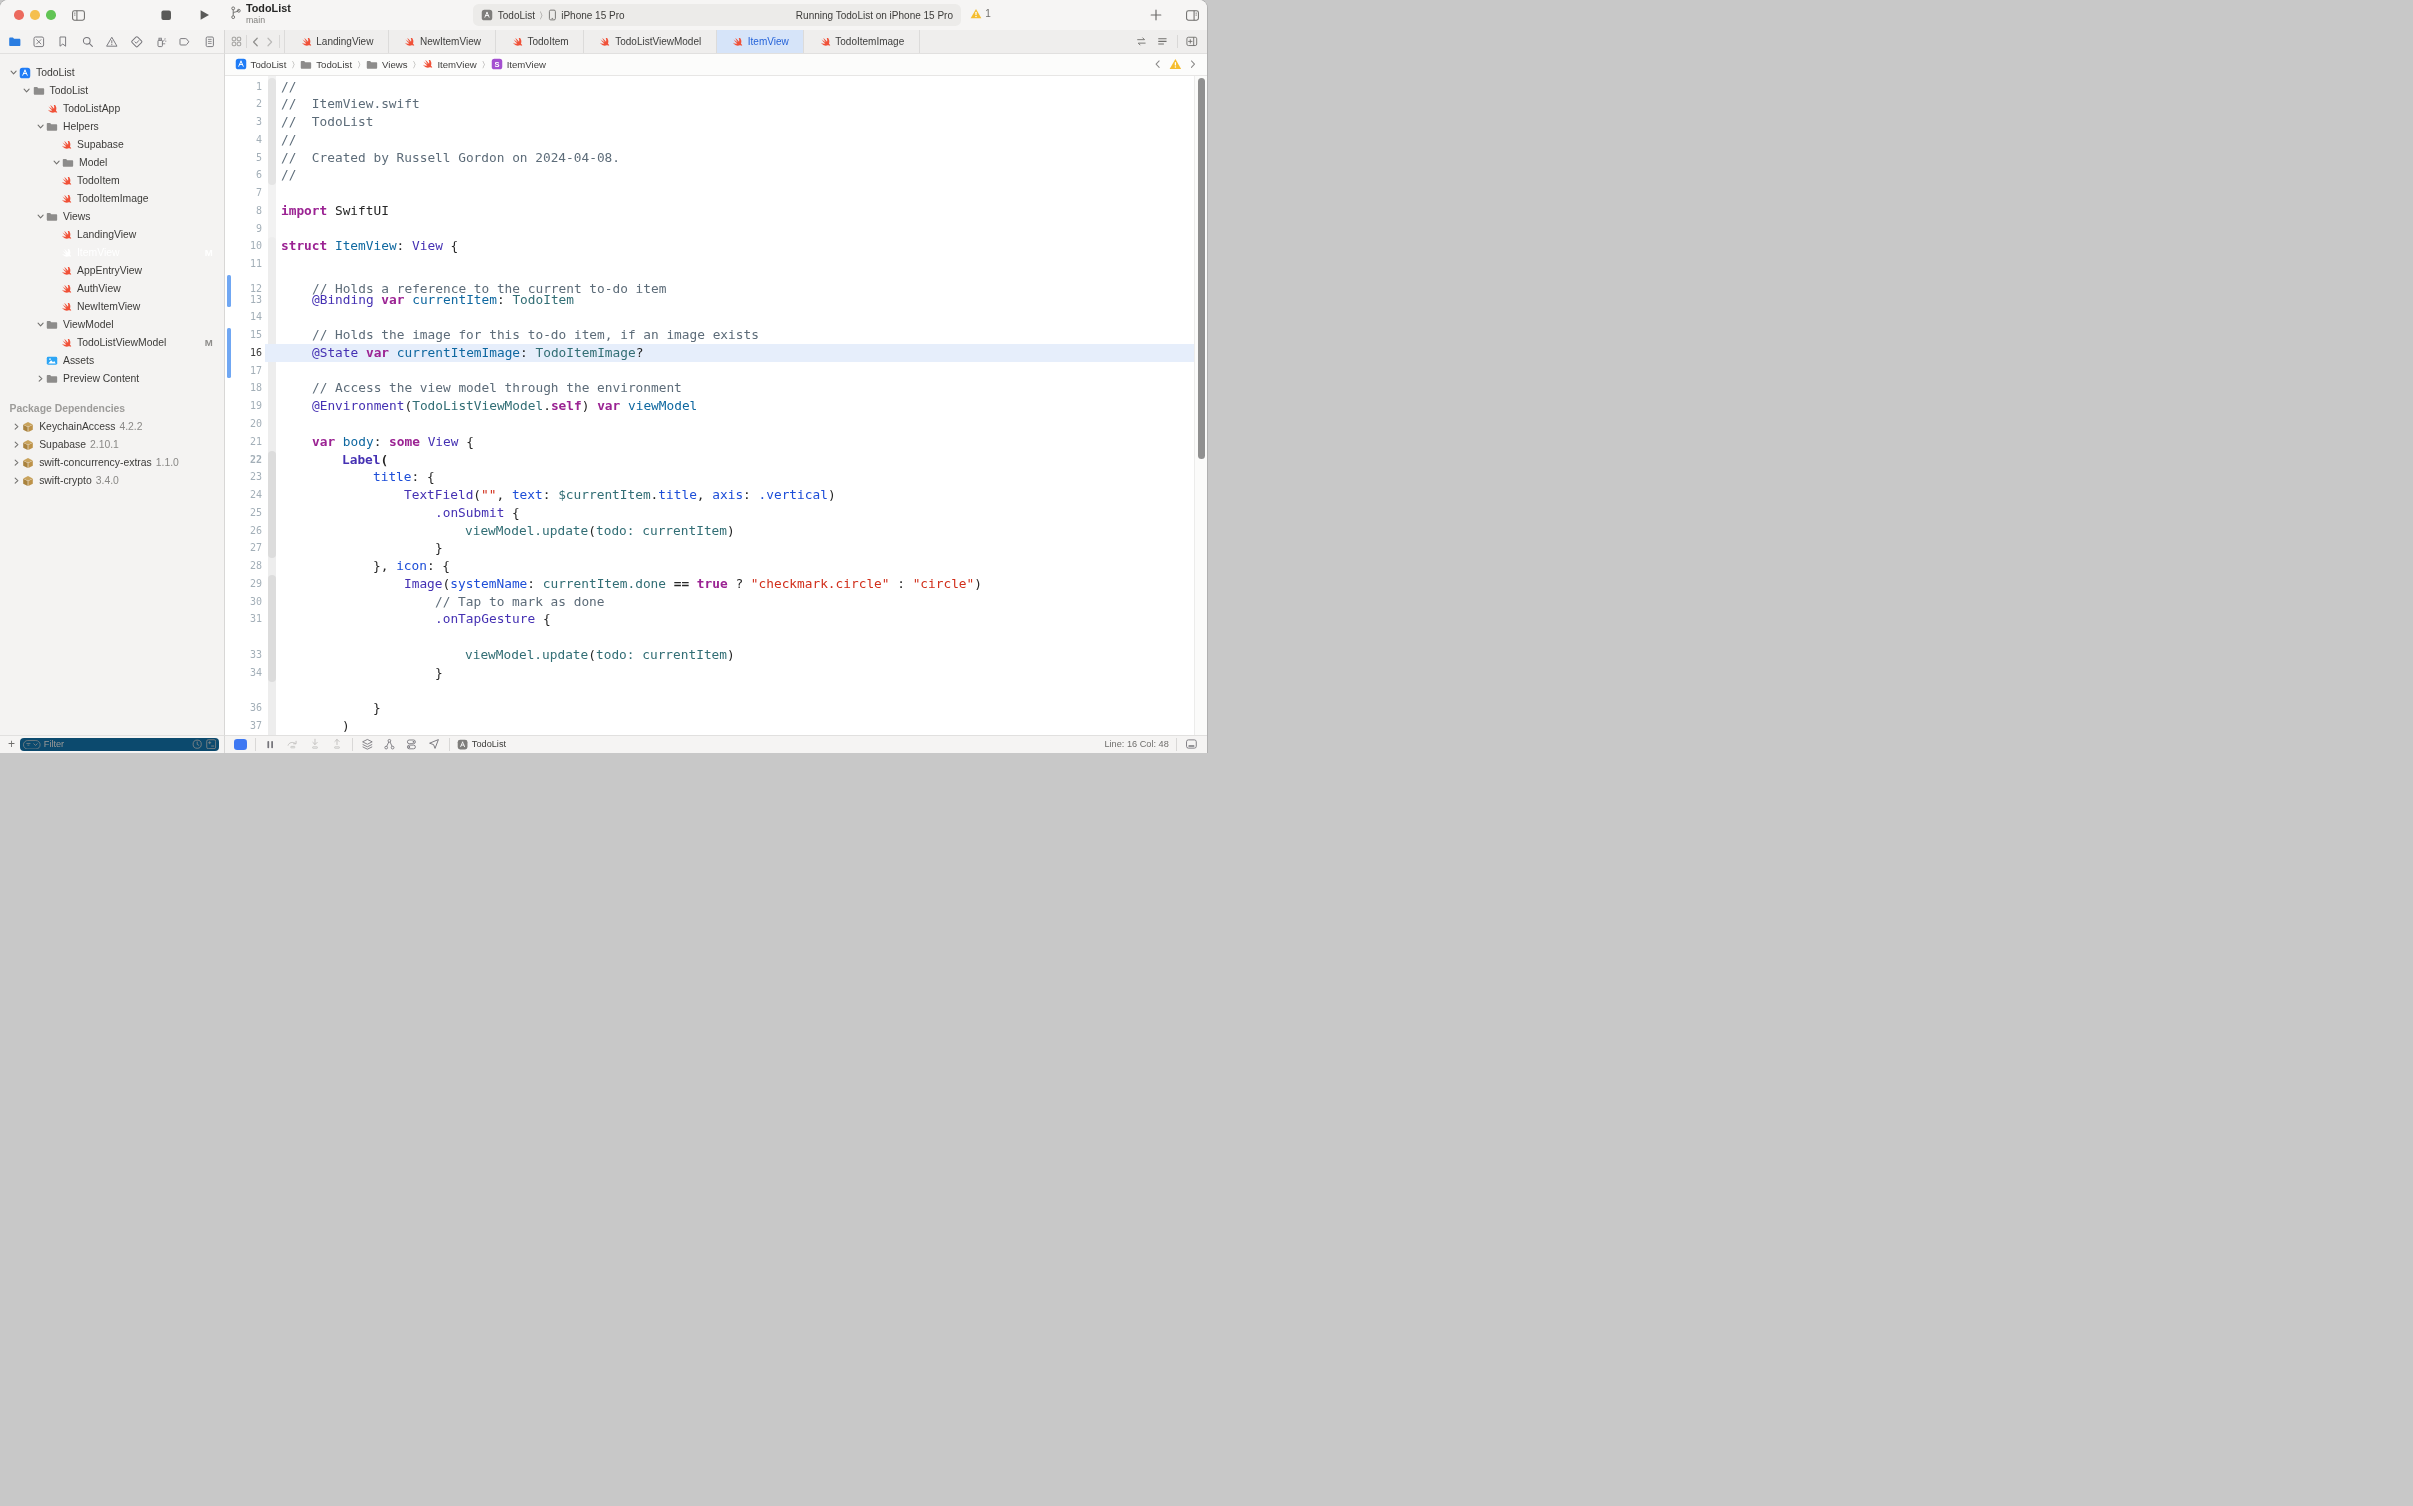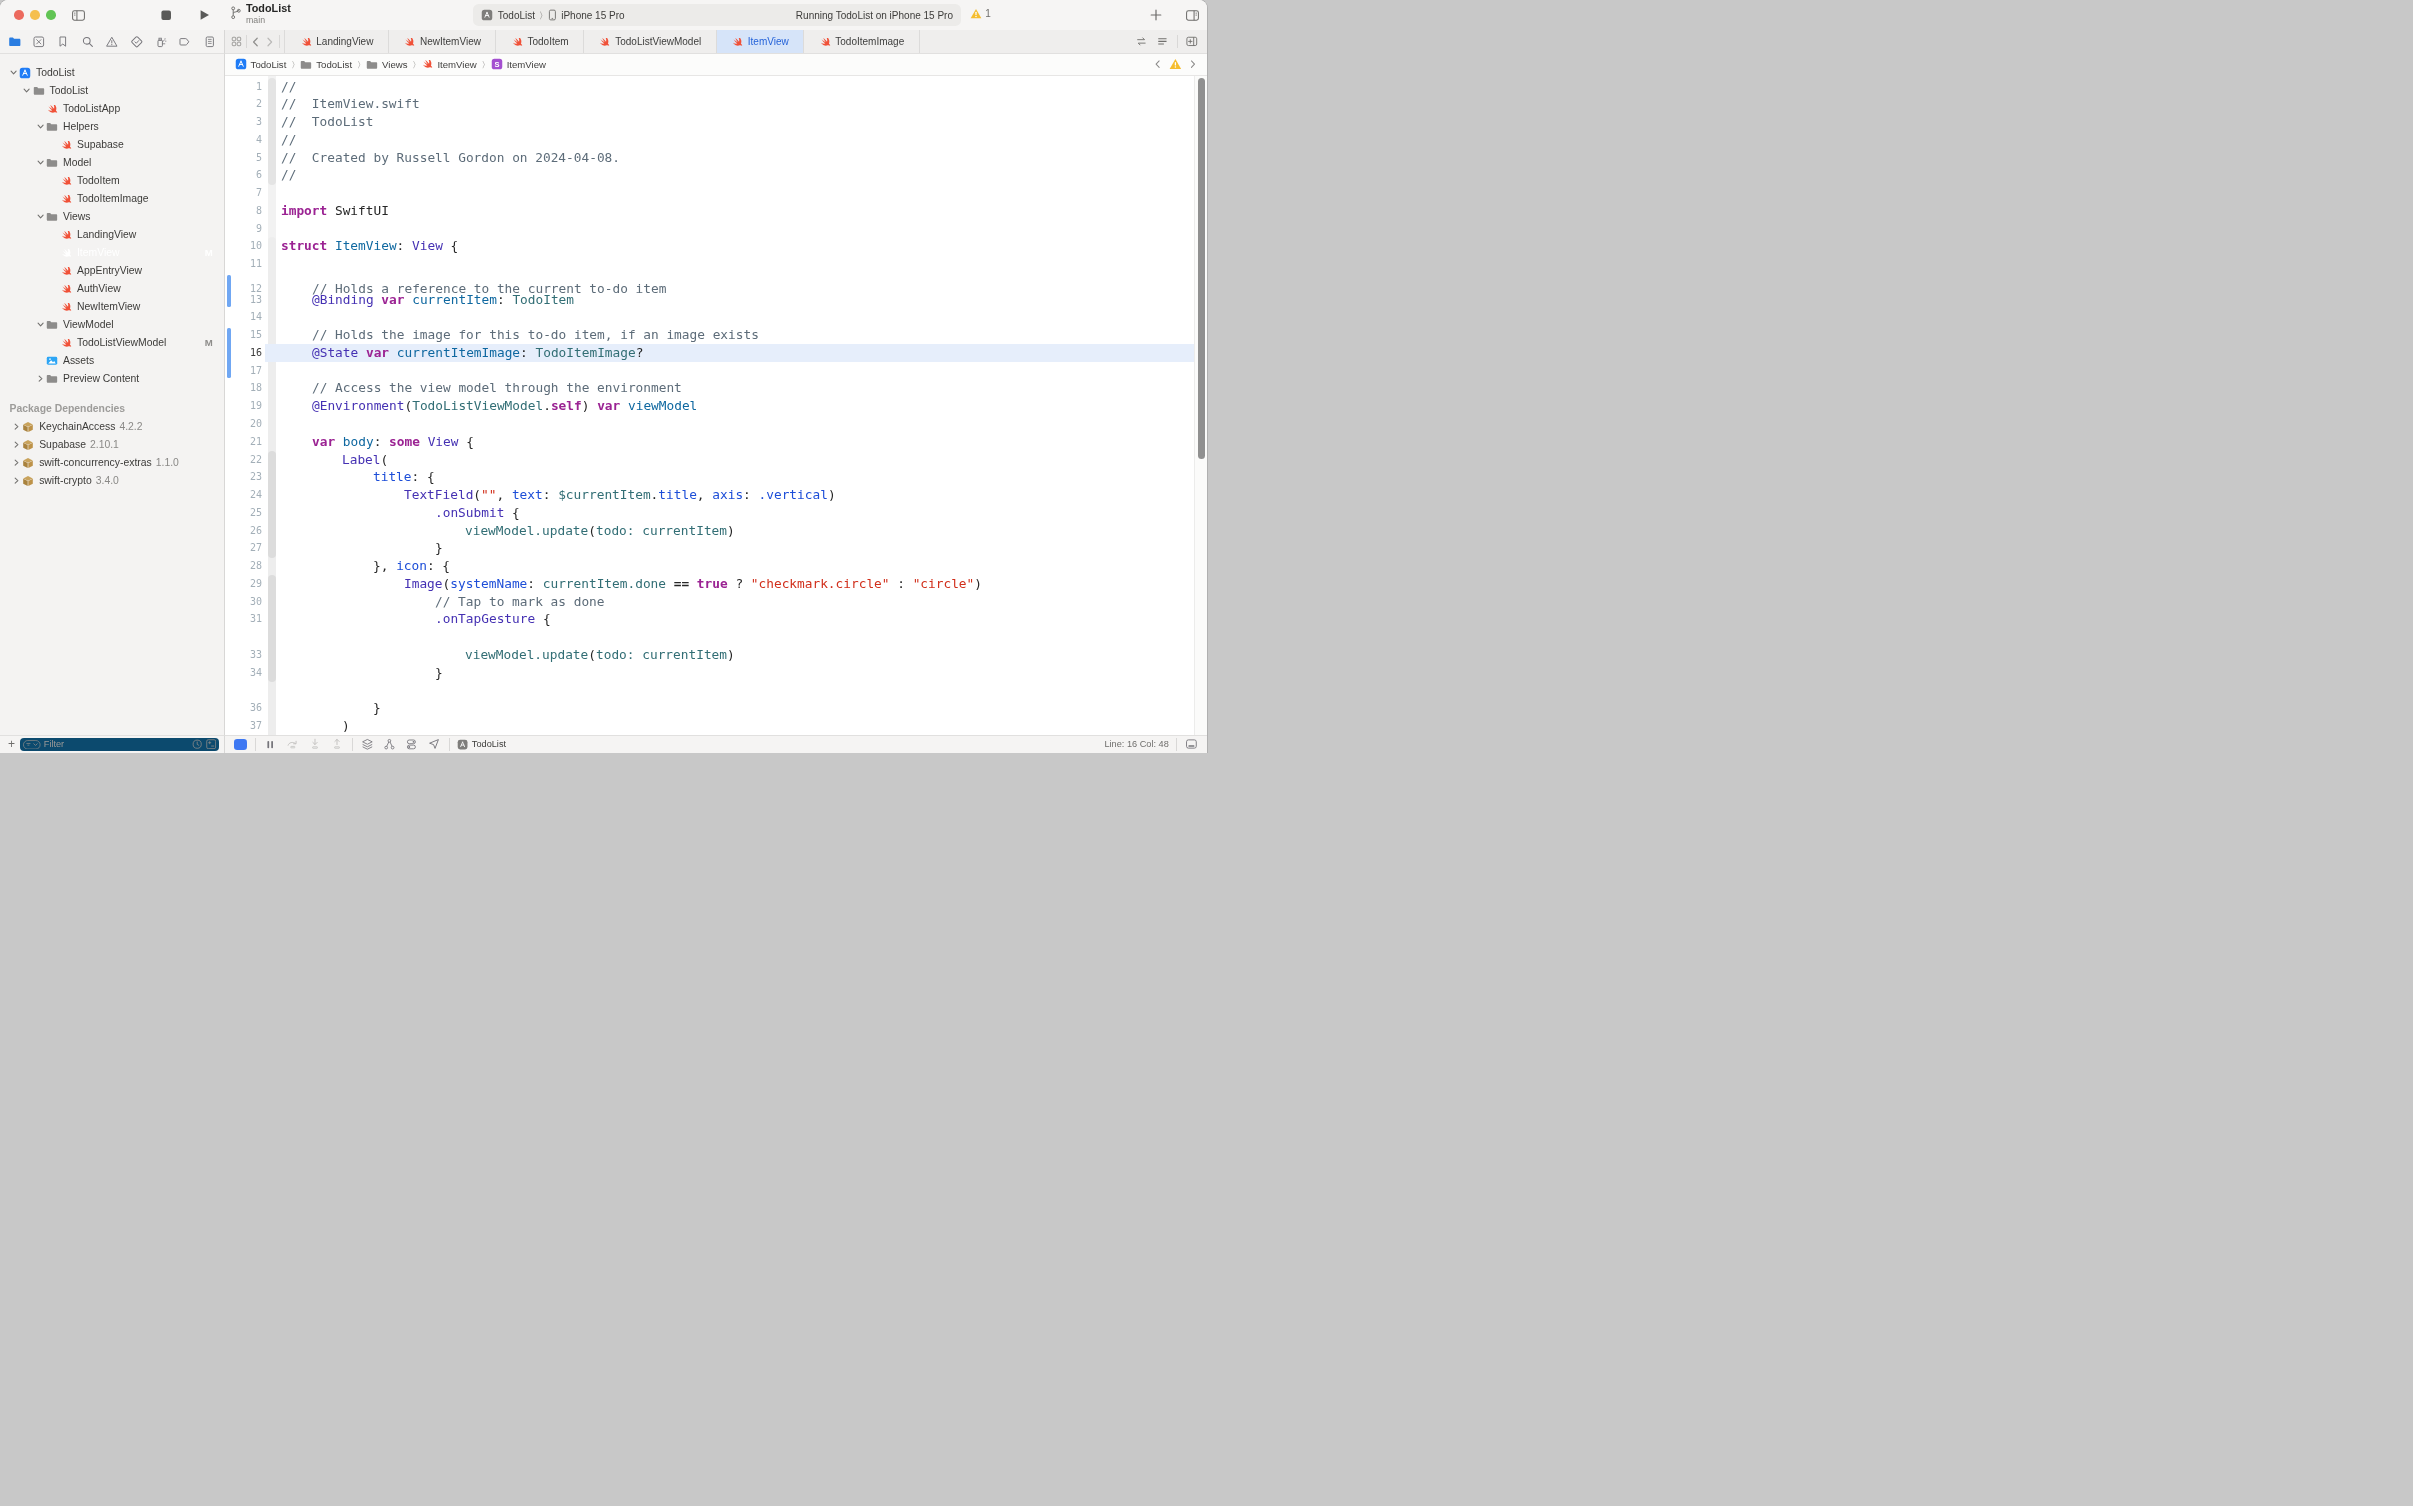--- a/index.html
+++ b/index.html
@@ -450,21 +450,21 @@
         </div>
         <div class="trow" style="padding-left: 49px;">
           <span class="chev"></span>
           <span class="ticon swift-ic">
             <svg width="12" height="12" viewBox="0 0 16 16">
               <path fill="currentColor" d="M12.2 2.6c1.7 2.4 2.2 5.2 1 7.5.9.9 1.6 2 1.8 3-1.1-.8-2.3-1.1-3.4-.8-2.4 1.1-5.4.5-7.4-1.5-.6-.6-1-1.2-1.4-1.8 1.7 1.1 3.8 1.5 5.6 1-2.1-1.6-4-3.7-5.1-5.6 1.9 1.6 4.1 3.1 5.8 4-1.5-1.9-2.8-4.2-3.4-5.7 1.8 1.4 3.8 3.3 5 4.8.5-1.7.3-3.6-.5-4.9z"></path>
             </svg>
           </span>
           <span>Supabase</span>
         </div>
-        <div class="trow" style="padding-left: 35px; text-align: right;">
+        <div class="trow" style="padding-left: 51px; text-align: right;">
           <span class="chev">
             <svg width="7.2" height="7.2" viewBox="0 0 10 10">
               <path d="M1.5 3 5 6.8 8.5 3" fill="none" stroke="currentColor" stroke-width="1.5" stroke-linecap="round" stroke-linejoin="round"></path>
             </svg>
           </span>
           <span class="ticon folder-ic">
             <svg width="12" height="11.2" viewBox="0 0 16 15">
               <path fill="currentColor" d="M1 4.1c0-.7.6-1.3 1.3-1.3h3.2L7 4.2h6.6c.7 0 1.3.6 1.3 1.3v6.3c0 .7-.6 1.3-1.3 1.3H2.3c-.7 0-1.3-.6-1.3-1.3z"></path>
             </svg>
           </span>
@@ -768,21 +768,21 @@
         <span class="ln">19</span>
         <span class="ctext" style="left:87px"><span class="tok-sdkT">@Environment</span><span class="tok-pl">(</span><span class="tok-proj">TodoListViewModel</span><span class="tok-pl">.</span><span class="tok-kw">self</span><span class="tok-pl">) </span><span class="tok-kw">var</span><span class="tok-pl"> </span><span class="tok-decl">viewModel</span></span>
       </div>
       <div class="codeline" style="top: 339px;">
         <span class="ln">20</span>
       </div>
       <div class="codeline" style="top: 357px;">
         <span class="ln">21</span>
         <span class="ctext" style="left:87px"><span class="tok-kw">var</span><span class="tok-pl"> </span><span class="tok-decl">body</span><span class="tok-pl">: </span><span class="tok-kw">some</span><span class="tok-pl"> </span><span class="tok-sdkT">View</span><span class="tok-pl"> {</span></span>
       </div>
-      <div class="codeline" style="top: 375px;">
+      <div class="codeline" style="top: 375px; font-weight: bold;">
         <span class="ln">22</span>
         <span class="ctext" style="left:117px"><span class="tok-sdkT">Label</span><span class="tok-pl">(</span></span>
       </div>
       <div class="codeline" style="top: 392px;">
         <span class="ln">23</span>
         <span class="ctext" style="left:148px"><span class="tok-sdkP">title</span><span class="tok-pl">: {</span></span>
       </div>
       <div class="codeline" style="top: 410px;">
         <span class="ln">24</span>
         <span class="ctext" style="left:179px"><span class="tok-sdkT">TextField</span><span class="tok-pl">(</span><span class="tok-str">""</span><span class="tok-pl">, </span><span class="tok-sdkP">text</span><span class="tok-pl">: </span><span class="tok-proj">$currentItem</span><span class="tok-pl">.</span><span class="tok-sdkP">title</span><span class="tok-pl">, </span><span class="tok-sdkP">axis</span><span class="tok-pl">: </span><span class="tok-sdkP">.vertical</span><span class="tok-pl">)</span></span>

